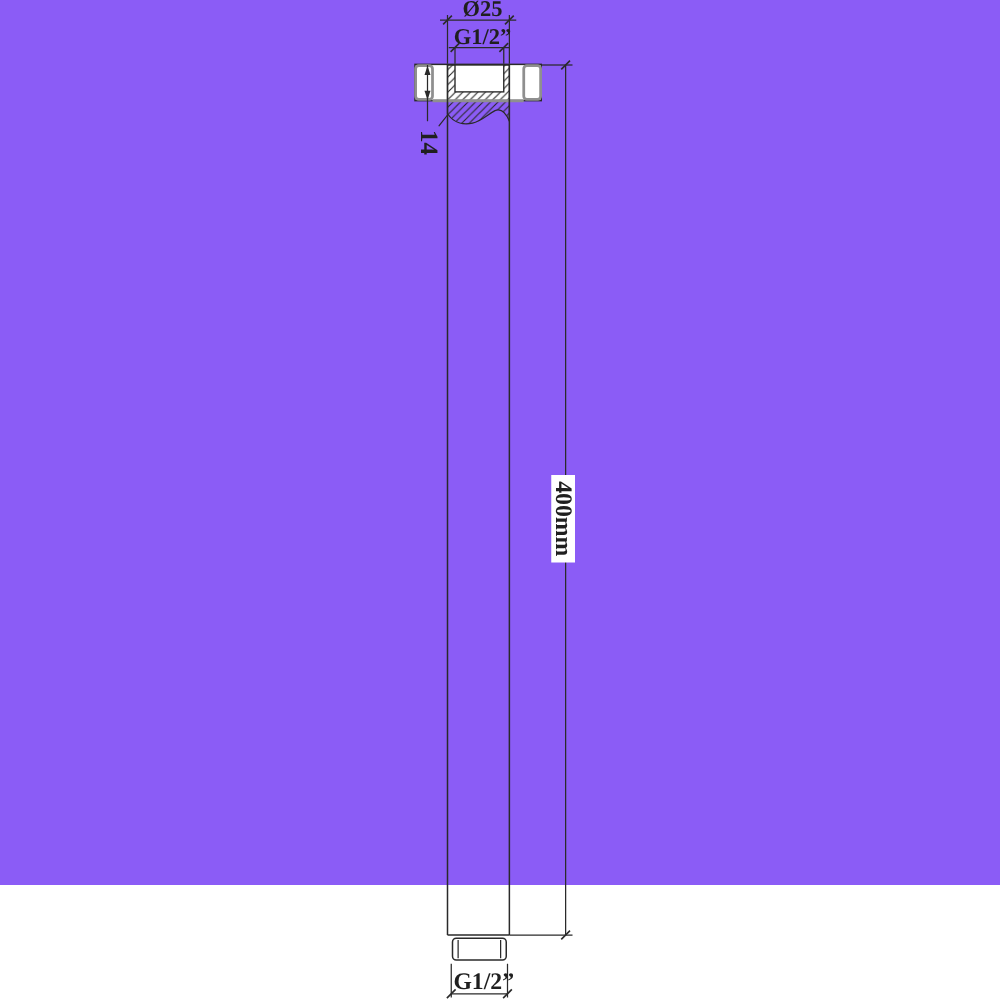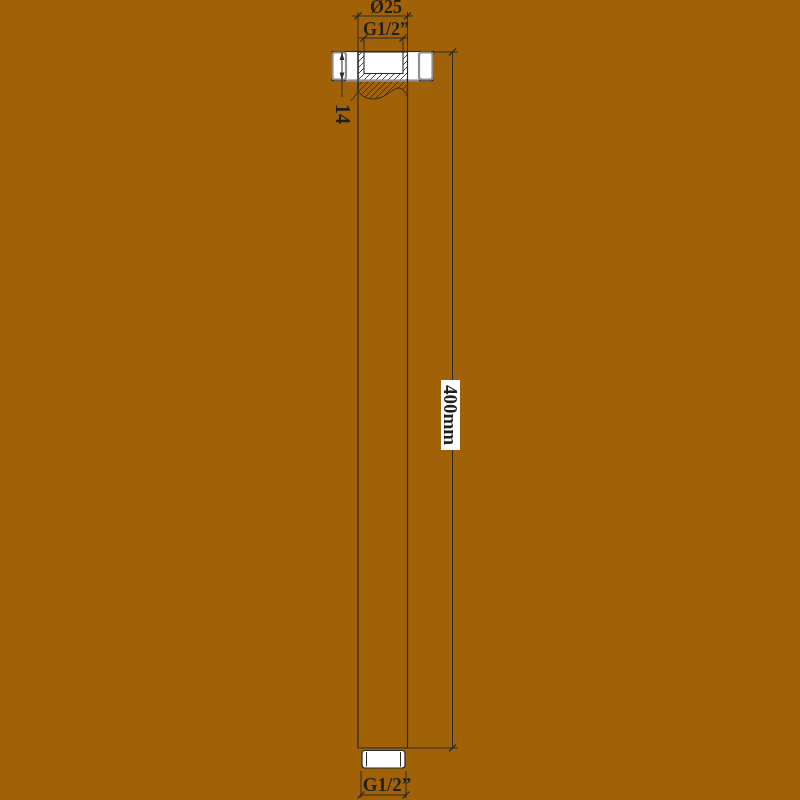--- a/index.html
+++ b/index.html
@@ -7,22 +7,22 @@
     padding: 0;
     width: 800px;
     height: 800px;
     background: #ffffff;
     overflow: hidden;
     font-family: "Liberation Serif", "DejaVu Serif", serif;
   }
   .canvas {
     position: relative;
     width: 800px;
-    height: 800px;
-    background: #a16207;
+    height: 708px;
+    background: #8b5cf6;
   }
   svg { display: block; }
   .dim-text {
     font-family: "Liberation Serif", "DejaVu Serif", serif;
     font-weight: bold;
     fill: #1f1f1f;
   }
   .t18 { font-size: 18px; }
   .t19 { font-size: 19px; }
   .t20 { font-size: 20px; }

